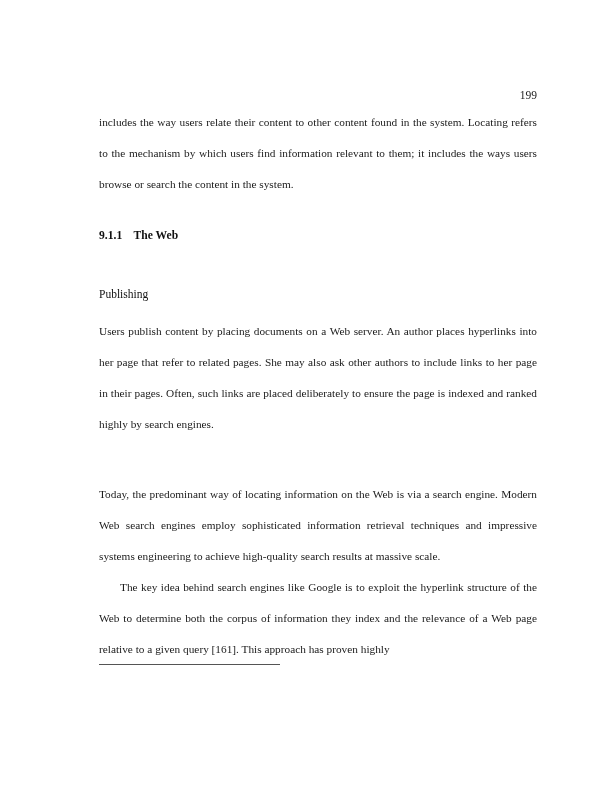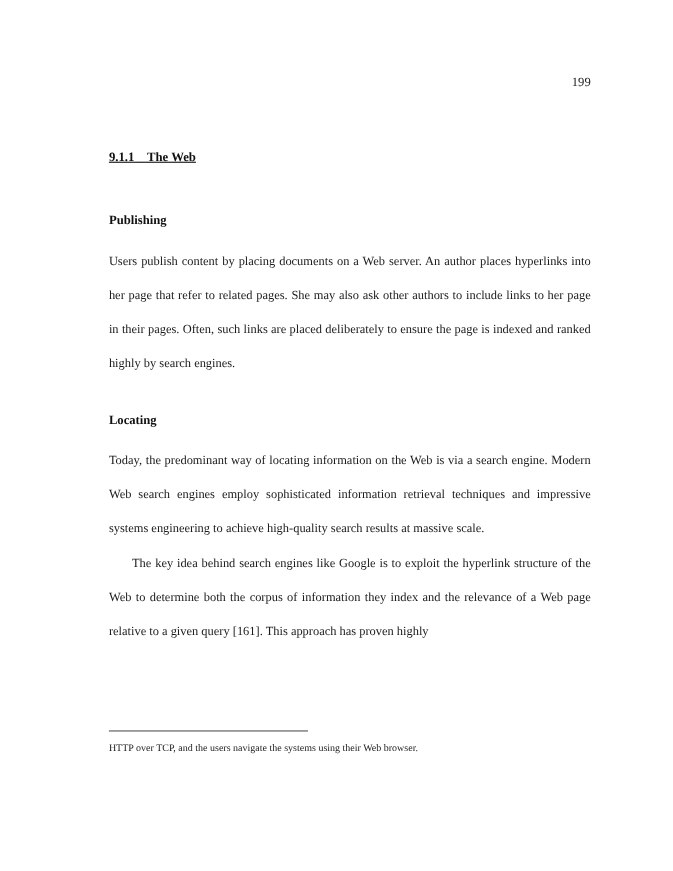--- a/index.html
+++ b/index.html
@@ -15,21 +15,21 @@
     margin: 0 auto;
     overflow: hidden;
     font-family: "Liberation Serif", "DejaVu Serif", serif;
     color: #1a1a1a;
     -webkit-font-smoothing: antialiased;
   }
 
   
   .folio {
     position: absolute;
-    top: 68px;
+    top: 88px;
     left: 99px;
     width: 438px;
     text-align: right;
     font-size: 11.5px;
     line-height: 14px;
     color: #1a1a1a;
   }
 
   
   .textblock {
@@ -58,26 +58,25 @@
   .gap-sub   { height: 26px; }   
   .gap-after-sub { height: 13px; }
 
   h3.section-heading {
     margin: 0;
     font-size: 11.6px;
     font-weight: bold;
     line-height: 18px;
     color: #111111;
     white-space: pre;
-    text-decoration: underline;
   }
   h4.sub-heading {
     margin: 0;
     font-size: 11.5px;
-    font-weight: bold;
+    font-weight: normal;
     line-height: 18px;
     color: #111111;
   }
 
   
   .footnote-area {
     position: absolute;
     left: 99px;
     top: 664px;
     width: 438px;
@@ -98,46 +97,45 @@
 </style>
 </head>
 <body>
 
 <div class="page">
 
   <div class="folio">199</div>
 
   <div class="textblock">
 
+    <p class="body">includes the way users relate their content to other content found in the system. Locating refers to the mechanism by which users find information relevant to them; it includes the ways users browse or search the content in the system.</p>
 
     <div class="gap-sec"></div>
 
     <h3 class="section-heading">9.1.1    The Web</h3>
 
     <div class="gap-after-sec"></div>
 
 
     <div class="gap-sub"></div>
 
     <h4 class="sub-heading">Publishing</h4>
 
     <div class="gap-after-sub"></div>
 
     <p class="body">Users publish content by placing documents on a Web server.  An author places hyperlinks into her page that refer to related pages. She may also ask other authors to include links to her page in their pages. Often, such links are placed deliberately to ensure the page is indexed and ranked highly by search engines.</p>
 
     <div class="gap-sub"></div>
 
-    <h4 class="sub-heading">Locating</h4>
 
     <div class="gap-after-sub"></div>
 
     <p class="body">Today, the predominant way of locating information on the Web is via a search engine. Modern Web search engines employ sophisticated information retrieval techniques and impressive systems engineering to achieve high-quality search results at massive scale.</p>
 
     <p class="body indent">The key idea behind search engines like Google is to exploit the hyperlink structure of the Web to determine both the corpus of information they index and the relevance of a Web page relative to a given query [161].  This approach has proven highly</p>
 
   </div>
 
   <div class="footnote-area">
     <div class="footnote-rule"></div>
-    <p class="footnote">HTTP over TCP, and the users navigate the systems using their Web browser.</p>
   </div>
 
 </div>
 
 </body></html>

